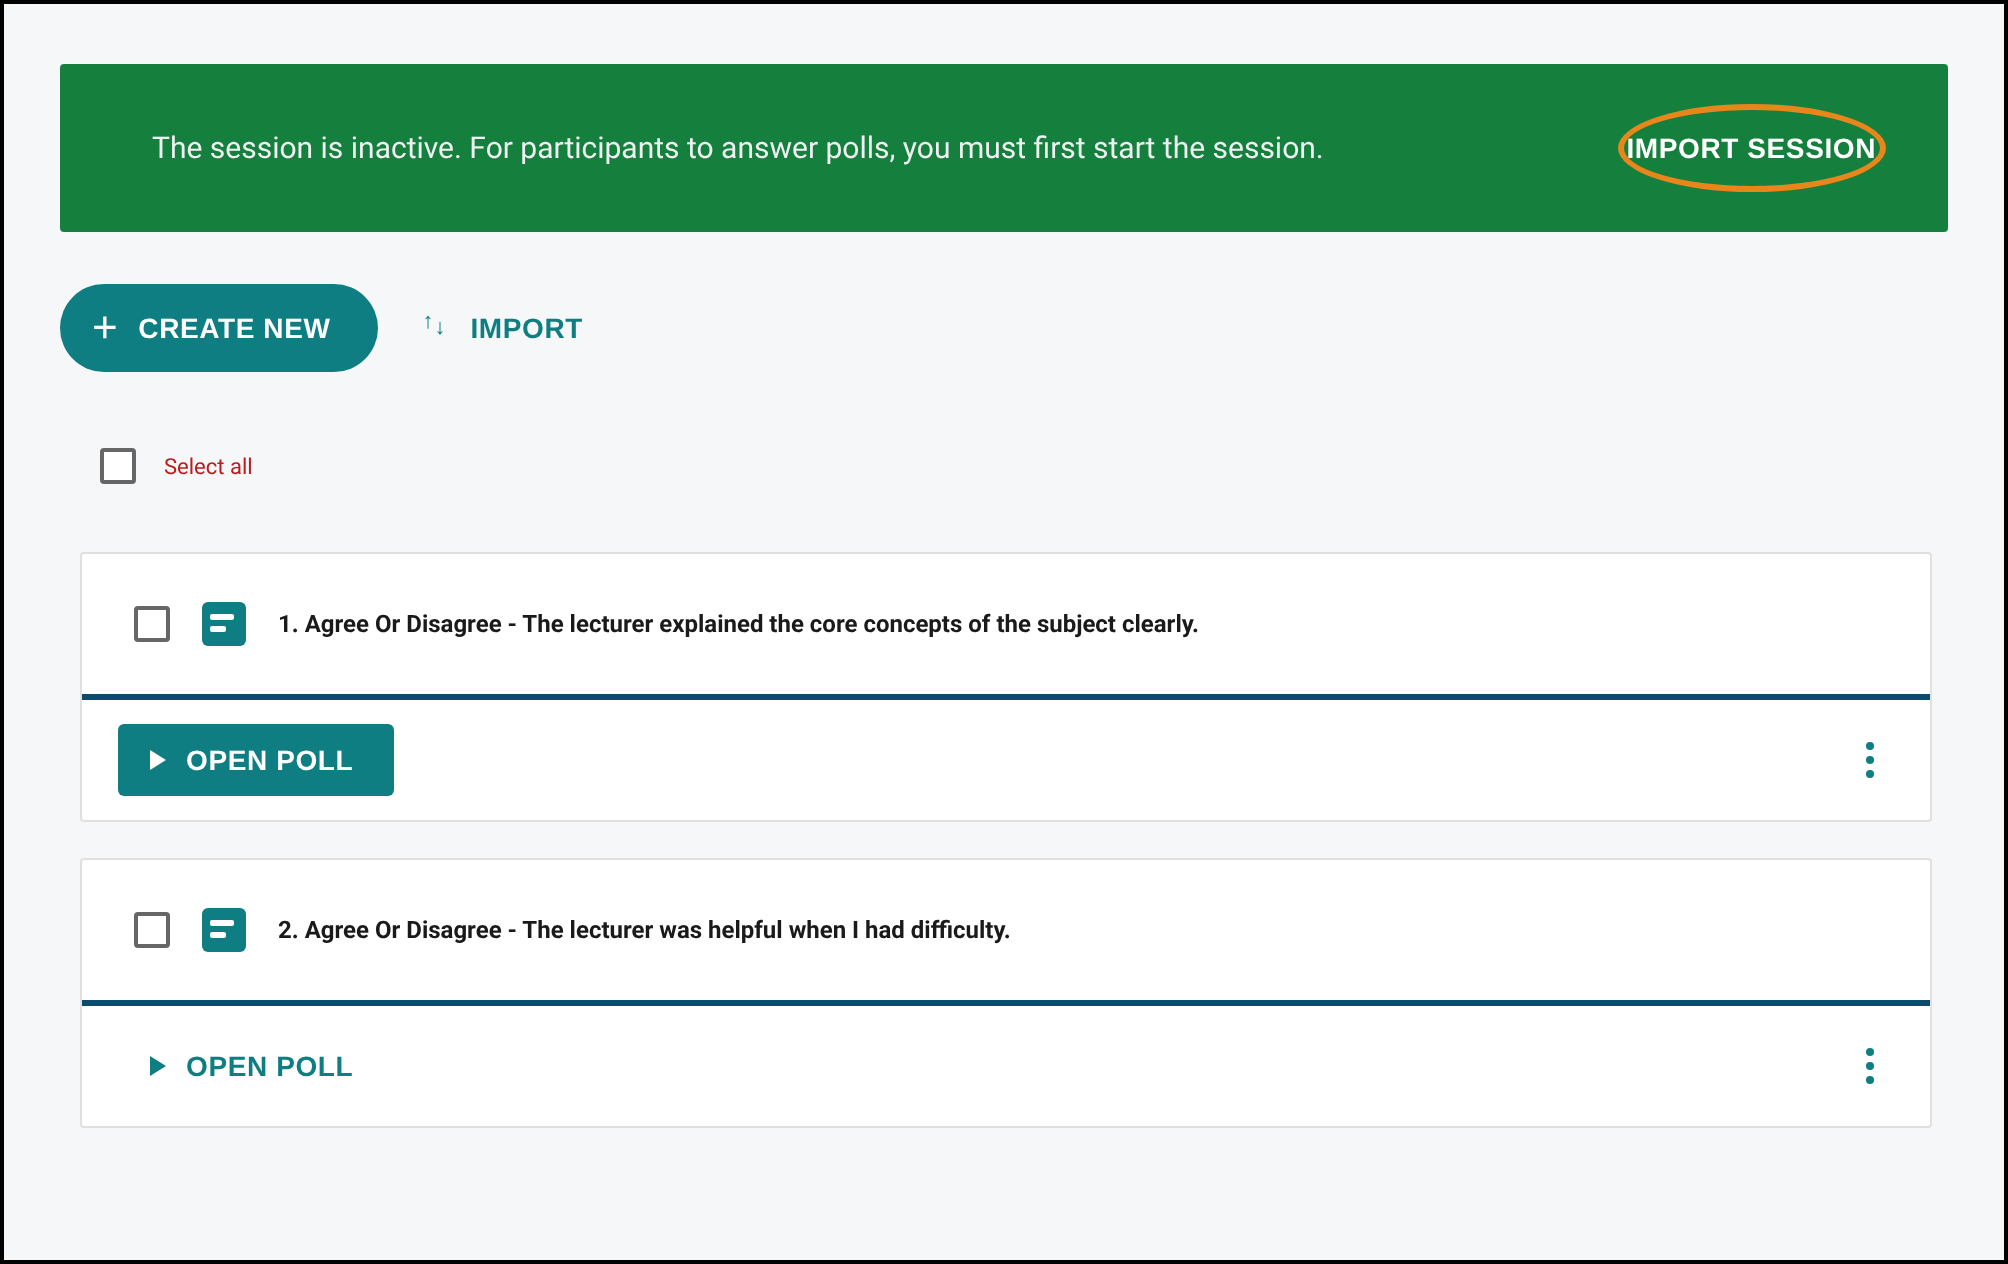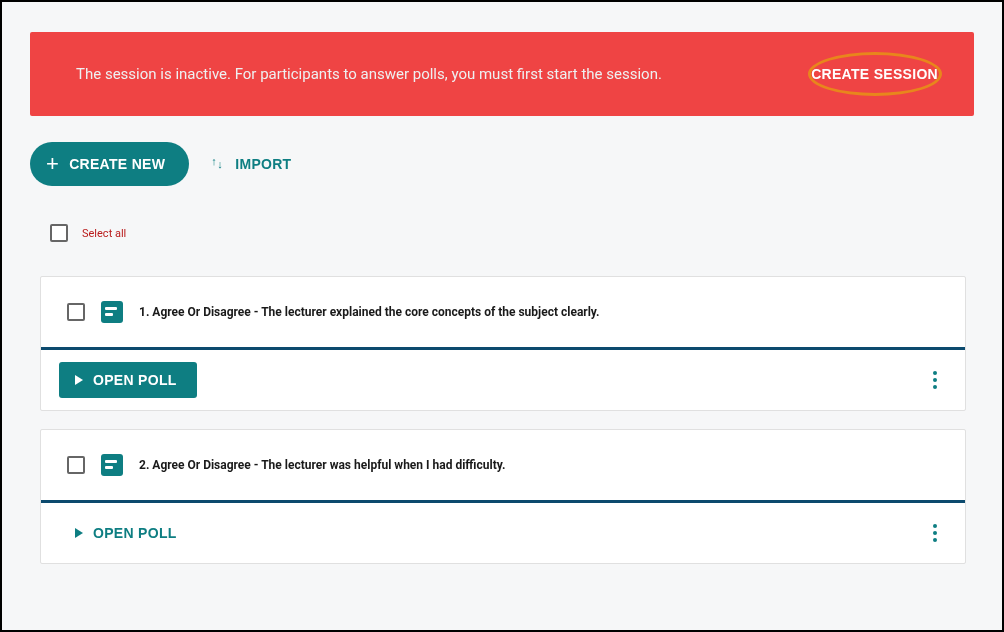--- a/index.html
+++ b/index.html
@@ -45,21 +45,21 @@
     border-right: 5px solid transparent;
     border-top: 6px solid #333;
   }
   
   .content {
     padding: 0 28px;
     flex: 1;
   }
   
   .banner {
-    background: #ef4444;
+    background: #15803d;
     color: #fff;
     margin-top: 30px;
     padding: 28px 34px 28px 46px;
     display: flex;
     align-items: center;
     justify-content: space-between;
     border-radius: 2px;
   }
   .banner-text { font-size: 15px; color: #eef0f1; }
   .start-session-wrap {
@@ -250,21 +250,21 @@
 </head>
 <body>
 
 <div class="inner">
 
   <div class="content">
     <div class="banner">
       <div class="banner-text">The session is inactive. For participants to answer polls, you must first start the session.</div>
       <div class="start-session-wrap">
         <div class="highlight-ellipse"></div>
-        <button class="start-session-btn">CREATE SESSION</button>
+        <button class="start-session-btn">IMPORT SESSION</button>
       </div>
     </div>
 
     <div class="toolbar">
       <button class="btn-create">
         <span class="plus-icon">+</span>
         <span>CREATE NEW</span>
       </button>
       <button class="btn-import">
         <span class="import-icon"></span>

